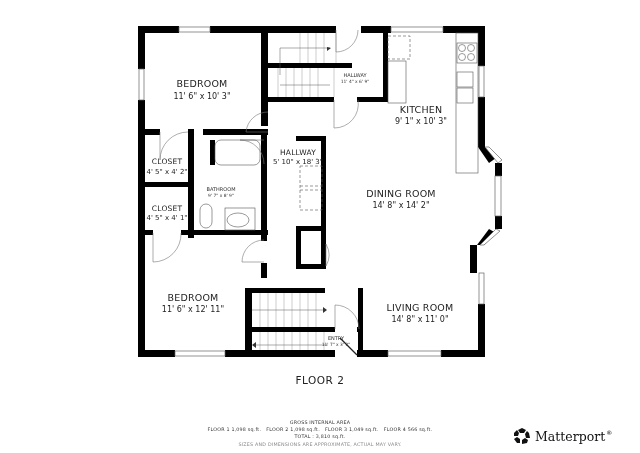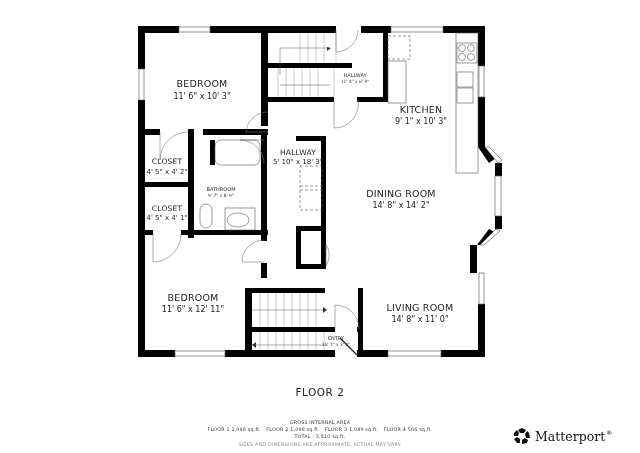--- a/index.html
+++ b/index.html
@@ -2,21 +2,21 @@
 <html><head>
   <meta charset="utf-8">
   <style>
     html, body { margin: 0; padding: 0; background: #ffffff; }
     body { width: 640px; height: 453px; position: relative; overflow: hidden; font-family: "DejaVu Sans", sans-serif; }
     #plan { position: absolute; left: 0; top: 0; }
     .room-name { font-size: 9.5px; fill: #222; text-anchor: middle; letter-spacing: 0.2px; }
     .room-dim { font-size: 8px; fill: #222; text-anchor: middle; }
     .small-name { font-size: 5px; fill: #333; text-anchor: middle; }
     .small-dim { font-size: 4.4px; fill: #333; text-anchor: middle; }
-    .floor-label { position: absolute; left: 0; width: 640px; top: 374px; text-align: center; font-size: 10.5px; color: #222; letter-spacing: 0.5px; margin-top: 12px; }
+    .floor-label { position: absolute; left: 0; width: 640px; top: 374px; text-align: center; font-size: 10.5px; color: #222; letter-spacing: 0.5px; }
     .footer { position: absolute; left: 0; width: 640px; text-align: center; color: #333; font-size: 4.8px; line-height: 7px; letter-spacing: 0.2px; }
     .footer-note { color: #888; }
     .logo { position: absolute; left: 513px; top: 427px; display: flex; align-items: center; gap: 4px; }
     .logo-text { font-family: "DejaVu Serif", serif; font-size: 12.5px; color: #111; }
   </style>
 </head>
 <body>
 
 <svg id="plan" width="640" height="453" viewBox="0 0 640 453">
 

